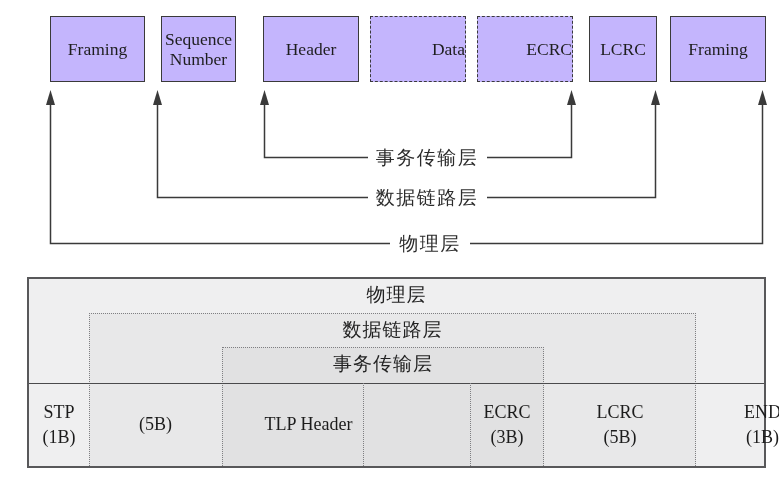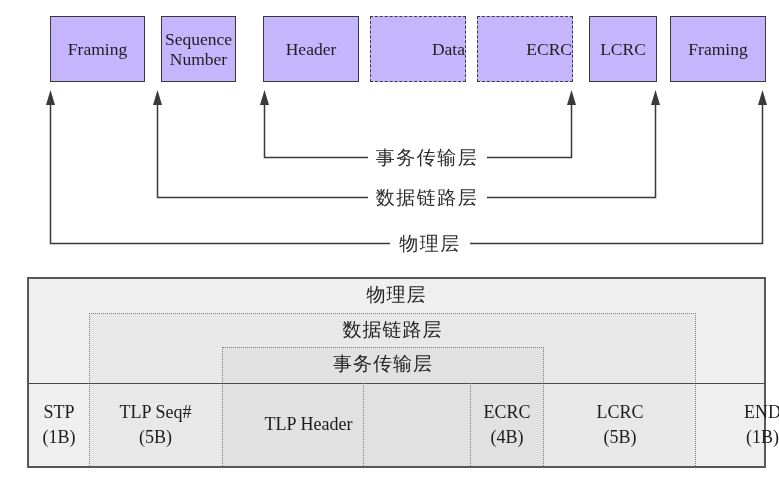--- a/index.html
+++ b/index.html
@@ -113,31 +113,30 @@
     </div>
 
     <div class="hline"></div>
 
     <div class="cells-row">
       <div class="cell" style="left:0;width:60px">
         <div>STP</div>
         <div>(1B)</div>
       </div>
       <div class="cell" style="left:60px;width:133px">
-        <div>TLP Seq#</div>
         <div>(5B)</div>
       </div>
       <div class="cell" style="left:209px;width:141px">
         <div>TLP Header</div>
       </div>
       <div class="cell" style="left:334px;width:107px">
       </div>
       <div class="cell" style="left:441px;width:74px">
         <div>ECRC</div>
-        <div>(4B)</div>
+        <div>(3B)</div>
       </div>
       <div class="cell" style="left:515px;width:152px">
         <div>LCRC</div>
         <div>(5B)</div>
       </div>
       <div class="cell" style="left:700px;width:67px">
         <div>END</div>
         <div>(1B)</div>
       </div>
       <div class="vsep" style="left:334px"></div>

